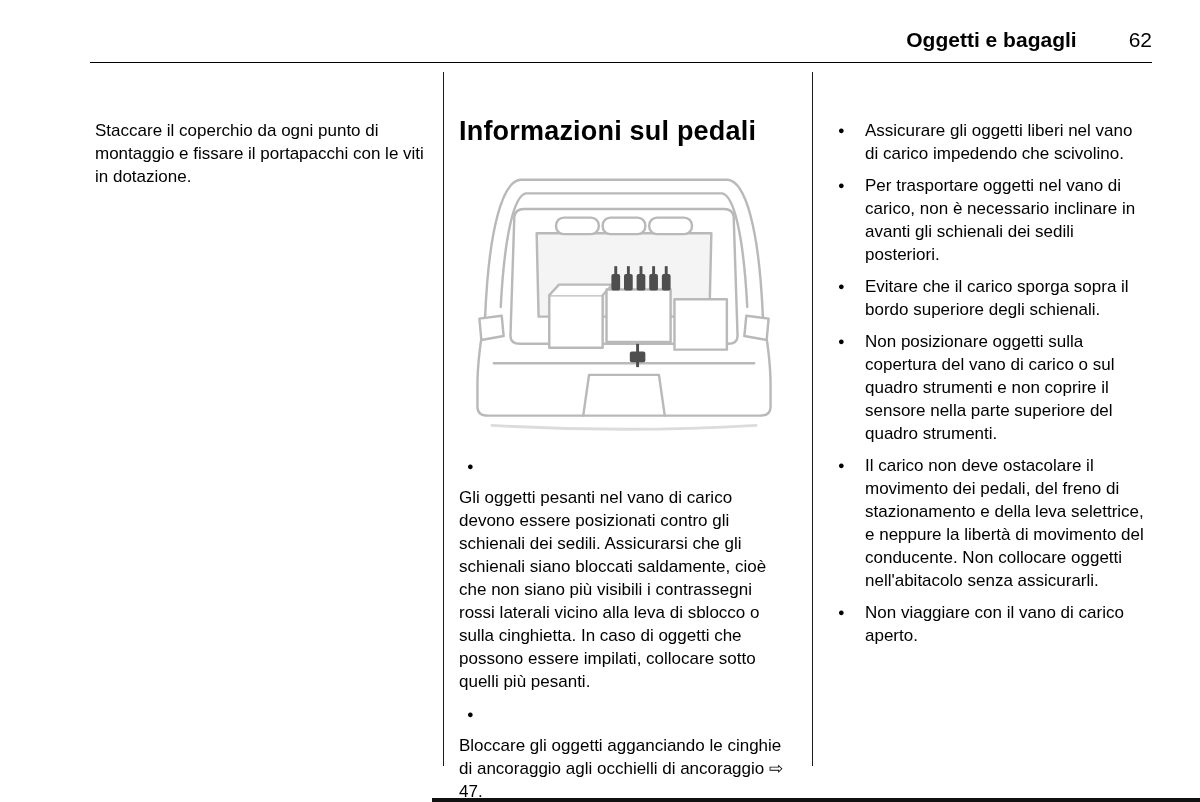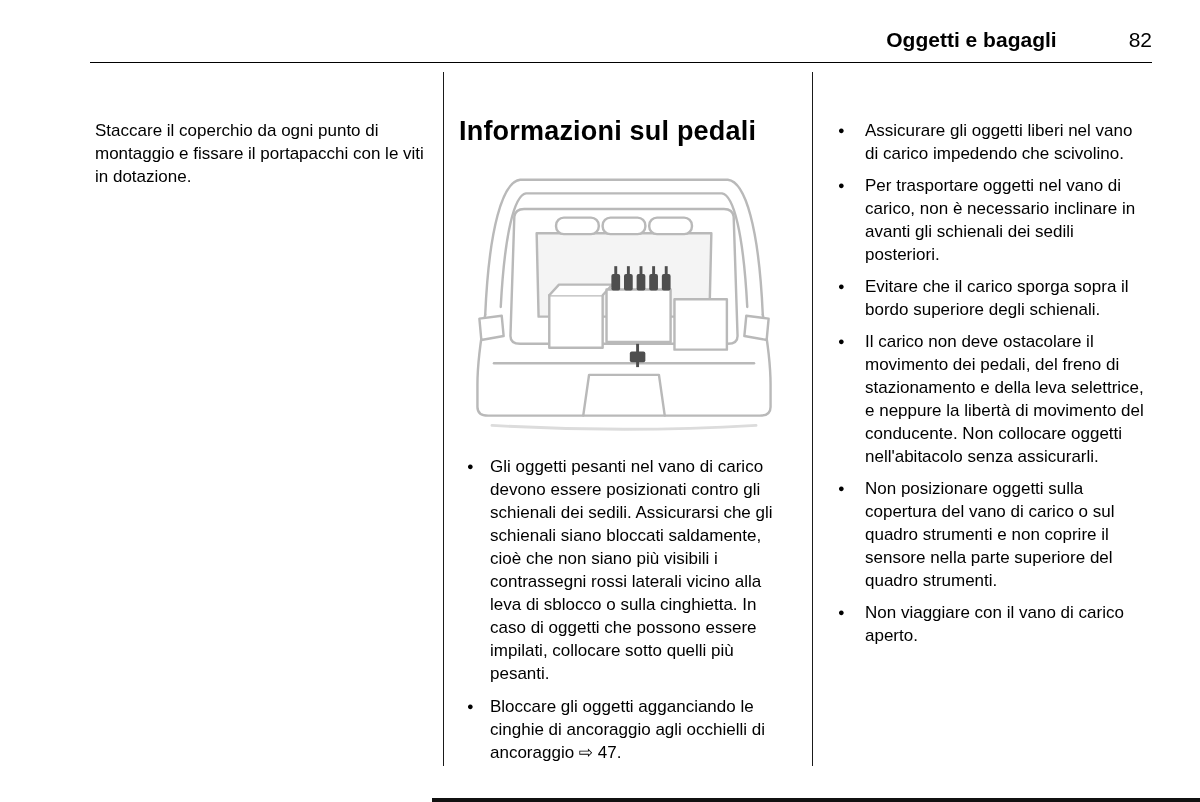--- a/index.html
+++ b/index.html
@@ -8,21 +8,21 @@
     position:relative;
     width:1200px; height:802px;
     background:#ffffff;
     font-family:"Liberation Sans", sans-serif;
     color:#000;
     overflow:hidden;
   }
   
   .header {
     position:absolute; top:28px; left:90px; right:48px;
-    display:flex; justify-content:flex-end; align-items:baseline; gap:72px;
+    display:flex; justify-content:flex-end; align-items:baseline; gap:52px;
   }
   .header-title { font-weight:bold; font-size:21px; }
   .page-number { font-size:21px; }
   .header-rule {
     position:absolute; top:62px; left:90px; right:48px;
     height:1px; background:#000;
   }
   
   .vdivider { position:absolute; top:72px; bottom:36px; width:1px; background:#1a1a1a; }
   .vdivider-1 { left:443px; }
@@ -39,36 +39,36 @@
   .section-heading {
     font-size:27px; font-weight:bold; line-height:32px;
     letter-spacing:0.2px; margin-bottom:22px;
   }
   .illustration {
     width:330px; height:272px; margin-bottom:14px;
     display:flex; align-items:center; justify-content:center;
   }
   .bullet-list { display:block; }
   .bullet-item { display:flex; margin-bottom:9px; }
-  .col-mid .bullet-item { margin-bottom:10px; }
+  .col-mid .bullet-item { margin-bottom:10px;flex-direction:column; }
   .bullet {
     flex:0 0 31px; font-size:11px; line-height:23px; padding-left:8px;
   }
   .col-right .bullet { flex:0 0 33px; padding-left:6px; }
   .bullet::before { content:"●"; }
   .bullet-text { flex:1; }
 </style>
 </head>
 <body>
 
 <div class="page">
 
   <div class="header">
     <span class="header-title">Oggetti e bagagli</span>
-    <span class="page-number">82</span>
+    <span class="page-number">62</span>
   </div>
   <div class="header-rule"></div>
 
   <div class="vdivider vdivider-1"></div>
   <div class="vdivider vdivider-2"></div>
   <div class="bottom-edge"></div>
 
   <div class="col col-left">
     <p>Staccare il coperchio da ogni punto di montaggio e fissare il portapacchi con le viti in dotazione.</p>
   </div>
@@ -151,25 +151,25 @@
       <div class="bullet-item">
         <span class="bullet"></span>
         <span class="bullet-text">Per trasportare oggetti nel vano di carico, non è necessario inclinare in avanti gli schienali dei sedili posteriori.</span>
       </div>
       <div class="bullet-item">
         <span class="bullet"></span>
         <span class="bullet-text">Evitare che il carico sporga sopra il bordo superiore degli schienali.</span>
       </div>
       <div class="bullet-item">
         <span class="bullet"></span>
-        <span class="bullet-text">Il carico non deve ostacolare il movimento dei pedali, del freno di stazionamento e della leva selettrice, e neppure la libertà di movimento del conducente. Non collocare oggetti nell'abitacolo senza assicurarli.</span>
+        <span class="bullet-text">Non posizionare oggetti sulla copertura del vano di carico o sul quadro strumenti e non coprire il sensore nella parte superiore del quadro strumenti.</span>
       </div>
       <div class="bullet-item">
         <span class="bullet"></span>
-        <span class="bullet-text">Non posizionare oggetti sulla copertura del vano di carico o sul quadro strumenti e non coprire il sensore nella parte superiore del quadro strumenti.</span>
+        <span class="bullet-text">Il carico non deve ostacolare il movimento dei pedali, del freno di stazionamento e della leva selettrice, e neppure la libertà di movimento del conducente. Non collocare oggetti nell'abitacolo senza assicurarli.</span>
       </div>
       <div class="bullet-item">
         <span class="bullet"></span>
         <span class="bullet-text">Non viaggiare con il vano di carico aperto.</span>
       </div>
     </div>
   </div>
 
 </div>
 

